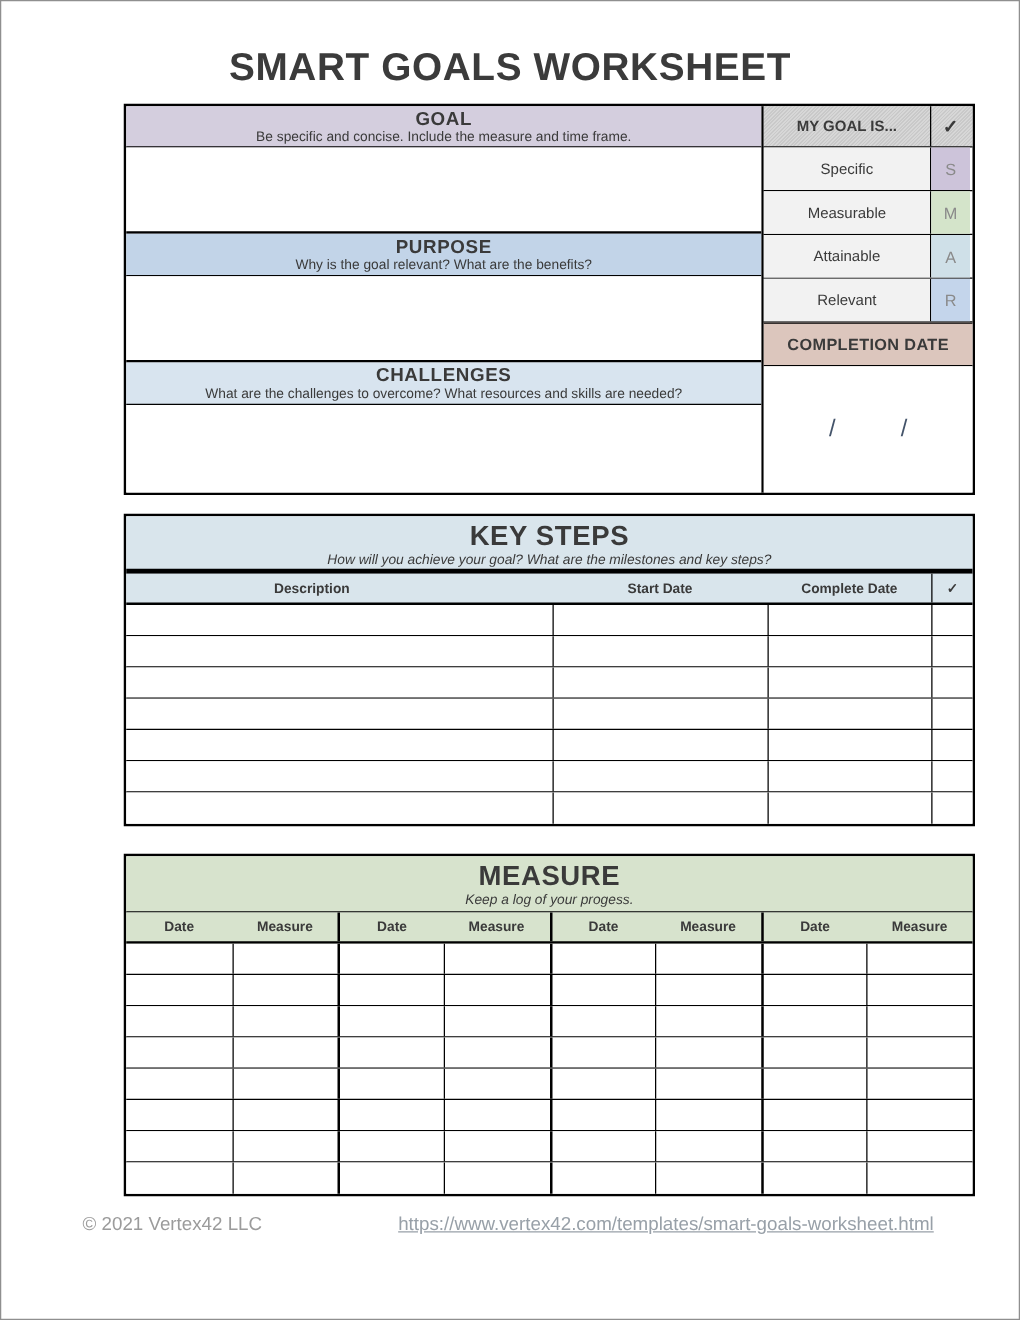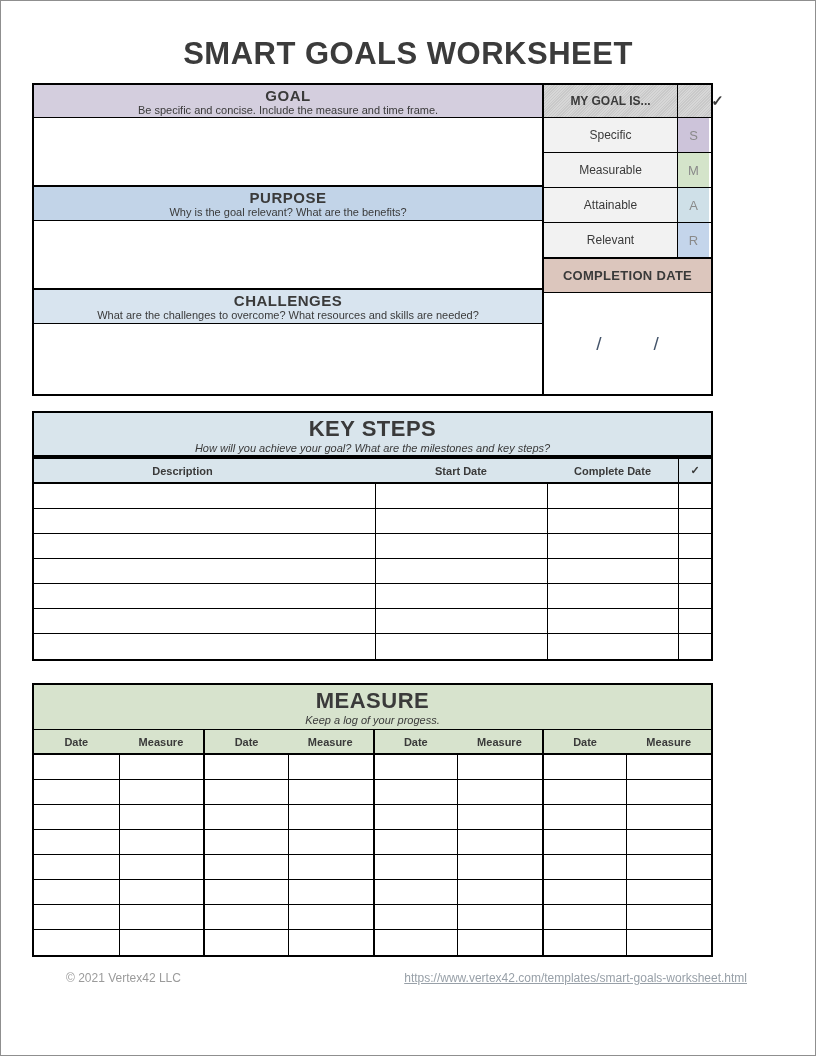--- a/index.html
+++ b/index.html
@@ -15,21 +15,21 @@
   .doc-title {
     margin-top: 36px;
     text-align: center;
     font-size: 31px;
     font-weight: bold;
     letter-spacing: 0.5px;
     color: #3b3b3b;
     line-height: 34px;
     margin-bottom: 12px;
   }
-  .block { width: 681px; margin-left: 31px; }
+  .block { width: 681px; margin-left: 98px; }
 
   
   .main-table {
     display: grid;
     grid-template-columns: 510px 167px;
     border: 2px solid #000;
     height: 313px;
   }
   .goal-col { border-right: 2px solid #000; display: flex; flex-direction: column; }
   .sec-head { text-align: center; padding-top: 2px; }
@@ -42,21 +42,20 @@
   .goal-entry { height: 69px; border-bottom: 2px solid #000; }
   .purpose-entry { height: 69px; border-bottom: 2px solid #000; }
   .challenges-entry { flex: 1; }
 
   .smart-col { display: flex; flex-direction: column; }
   .smart-head {
     height: 33px;
     display: grid; grid-template-columns: 134px 31px;
     background: repeating-linear-gradient(135deg, #d7d7d7 0px, #d7d7d7 1px, #c9c9c9 1px, #c9c9c9 2px);
     border-bottom: 1px solid #000;
-    gap: 24px;
   }
   .smart-head .hd-label { display:flex; align-items:center; justify-content:center; font-size:12px; font-weight:bold; border-right:1px solid #000; }
   .smart-head .hd-check { display:flex; align-items:center; justify-content:center; font-size:15px; font-weight:bold; }
   .smart-row { height: 35px; display: grid; grid-template-columns: 134px 31px; border-bottom: 1px solid #000; }
   .smart-row .sr-label { background:#f2f2f2; display:flex; align-items:center; justify-content:center; font-size:12px; border-right:1px solid #000; }
   .smart-row .sr-letter { display:flex; align-items:center; justify-content:center; font-size:13px; color:#8a8a8a; }
   .letter-s { background:#cdc4da; }
   .letter-m { background:#d4e4ca; }
   .letter-a { background:#cfe0e8; }
   .letter-r { background:#c4d5eb; }
@@ -101,21 +100,21 @@
   .ms-row { height: 25px; display:grid; grid-template-columns: repeat(8, 1fr); border-bottom:1px solid #000; background:#fff; }
   .ms-row:last-child { border-bottom:none; }
   .ms-cell { border-left:1px solid #000; }
   .ms-cell:first-child { border-left:none; }
   .ms-cell:nth-child(odd):not(:first-child) { border-left-width:2px; }
 
   
   .footer {
     position:absolute; top: 970px; left:65px; width:681px;
     display:flex; justify-content:space-between; align-items:baseline;
-    font-size:12px;
+    font-size:15px;
   }
   .copyright { color:#9b9b9b; }
   .site-link { color:#98a0a8; text-decoration:underline; }
 </style>
 </head>
 <body>
 
 <div class="page">
 
   <div class="doc-title">SMART GOALS WORKSHEET</div>

